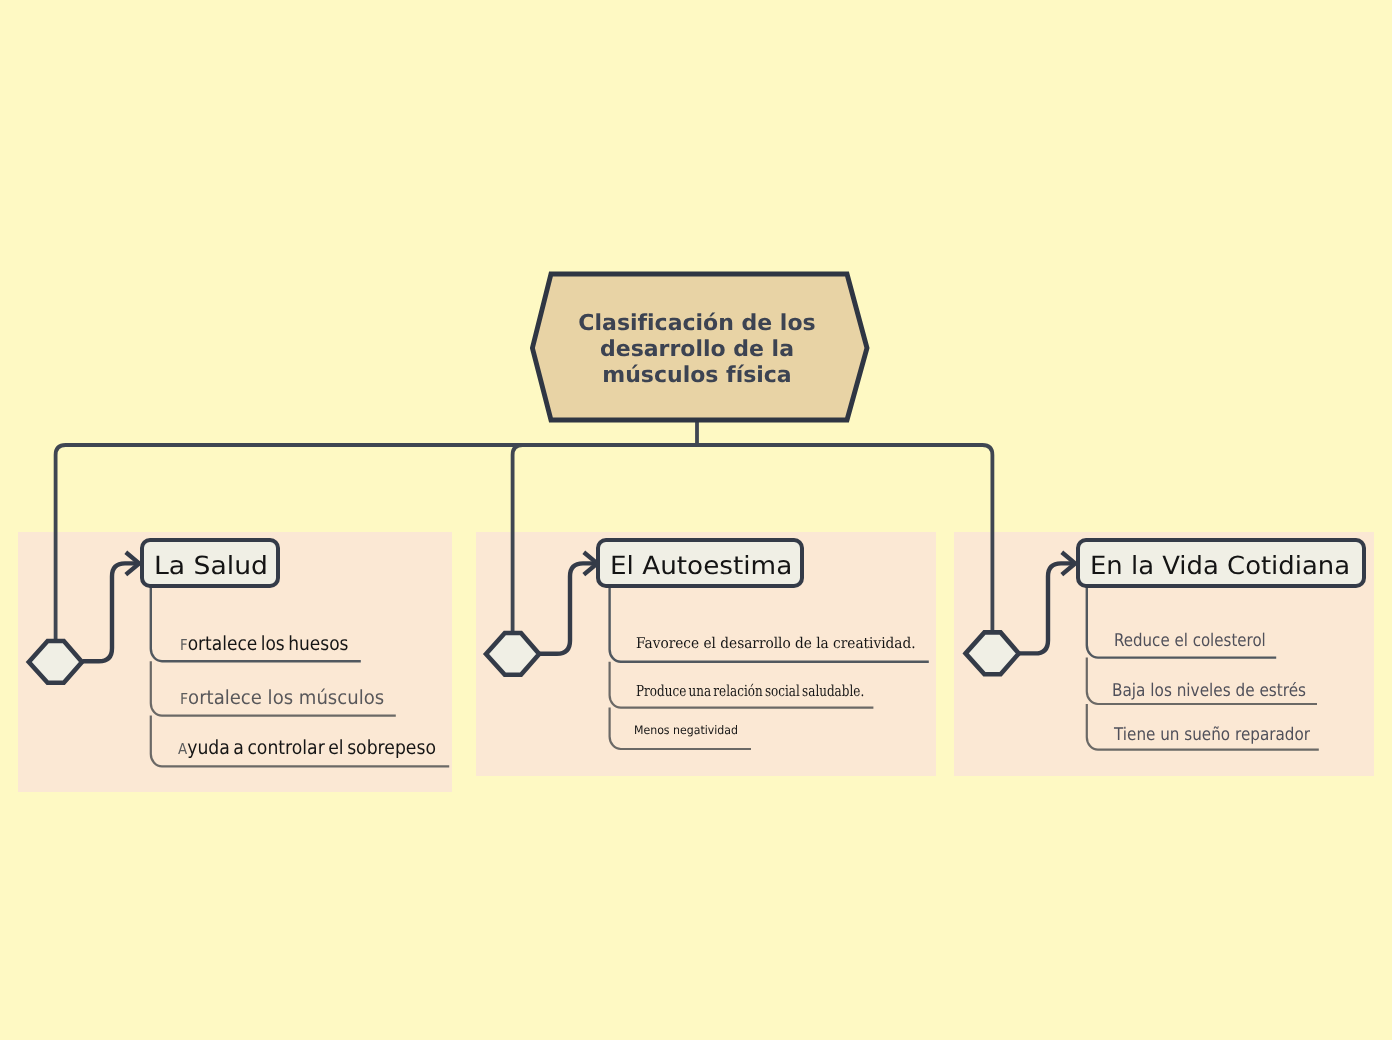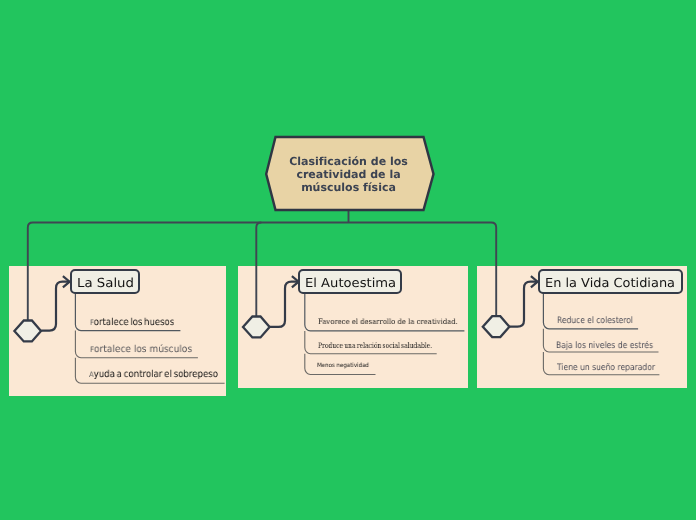--- a/index.html
+++ b/index.html
@@ -1,19 +1,19 @@
 <!DOCTYPE html>
 <html><head>
 <meta charset="utf-8">
 <title>Clasificación de los beneficios de la educación física</title>
 <style>
   html,body{margin:0;padding:0;}
   body{width:696px;height:520px;background:#ffffff;overflow:hidden;
        font-family:"DejaVu Sans",sans-serif;-webkit-font-smoothing:antialiased;text-rendering:geometricPrecision;}
-  #canvas{position:relative;width:696px;height:520px;background:#22c55e;}
+  #canvas{position:relative;width:696px;height:520px;background:#fef9c3;}
   .panel{position:absolute;}
   svg.shape{position:absolute;display:block;overflow:visible;}
   .nodebox{position:absolute;box-sizing:border-box;display:flex;align-items:center;
            justify-content:center;}
   .leaf{position:absolute;white-space:nowrap;width:max-content;
         will-change:transform;backface-visibility:hidden;}
   .smallcap::first-letter{font-size:0.78em;color:#5d5d5d;}
   .rootlabel{position:absolute;text-align:center;font-weight:bold;
              line-height:13px;font-size:11px;letter-spacing:0px;
              font-variant-ligatures:none;will-change:opacity;opacity:0.999;}
@@ -33,21 +33,21 @@
       <path d="M27.8,320 L27.8,227.5 Q27.8,222.5 32.8,222.5 L491.2,222.5 Q496.2,222.5 496.2,227.5 L496.2,316"></path>
       <path d="M256.3,316 L256.3,227.5 Q256.3,222.5 261.3,222.5"></path>
     </g>
   </svg>
 
   <svg class="shape" style="left:262px;top:132px;" width="176" height="84">
     <polygon points="4.2,42.0 13.5,5.0 161.5,5.0 171.5,42.0 161.5,78.0 13.5,78.0" fill="#e8d3a5" stroke="#2f3643" stroke-width="2.45" stroke-linejoin="miter"></polygon>
   </svg>
   <div class="rootlabel" style="left:277.5px;top:155px;width:142px;color:#3c4352;">
     <div>Clasificación de los</div>
-    <div>creatividad de la</div>
+    <div>desarrollo de la</div>
     <div>músculos física</div>
   </div>
 
   <svg class="shape" style="left:0;top:0;" width="696" height="520">
 
     <polygon points="14.4,331.0 23.8,320.5 31.9,320.5 41.0,331.0 31.9,341.4 23.8,341.4" fill="#f0efe5" stroke="#343b48" stroke-width="2.3"></polygon>
 
     <g fill="none" stroke="#343b48" stroke-width="2.2" stroke-linecap="butt">
       <path d="M41.2,330.6 L49.5,330.6 Q56,330.6 56,324.1 L56,288.2 Q56,281.7 62.5,281.7 L69.5,281.7"></path>
       <path d="M62.9,276.1 L69.6,281.7 L62.9,287.3"></path>

